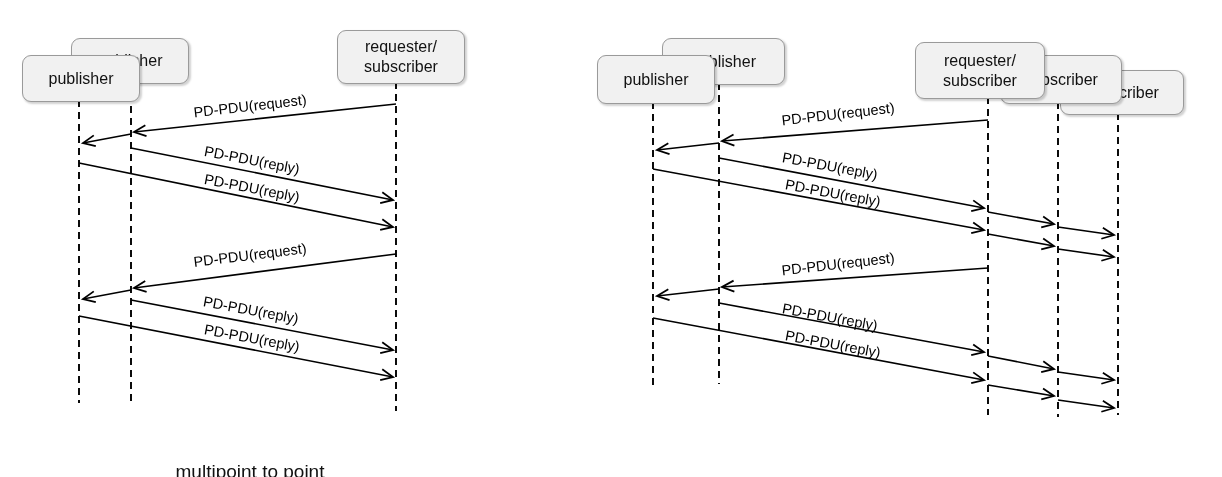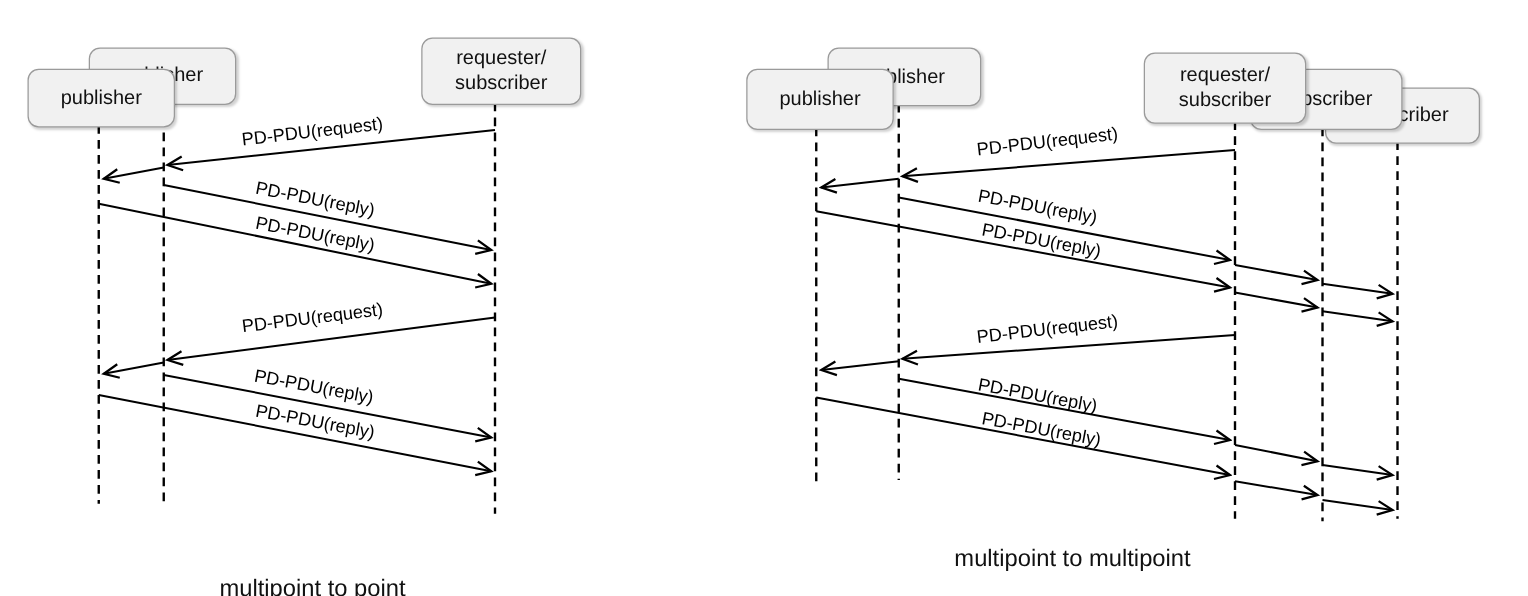--- a/index.html
+++ b/index.html
@@ -114,15 +114,14 @@
   <div class="actor-box z4" style="left:915px; top:42px; width:128px; height:55px;">requester/
 subscriber</div>
 
   <div class="msg-label" style="left:838px; top:114px; --r:-6.5deg;">PD-PDU(request)</div>
   <div class="msg-label" style="left:830px; top:166px; --r:10.5deg;">PD-PDU(reply)</div>
   <div class="msg-label" style="left:833px; top:193px; --r:10.5deg;">PD-PDU(reply)</div>
   <div class="msg-label" style="left:838px; top:264px; --r:-6.5deg;">PD-PDU(request)</div>
   <div class="msg-label" style="left:830px; top:317px; --r:10.5deg;">PD-PDU(reply)</div>
   <div class="msg-label" style="left:833px; top:344px; --r:10.5deg;">PD-PDU(reply)</div>
 
-  <div class="caption" style="left:858px; top:448px;">multipoint to multipoint</div>
 
 </div>
 
 </body></html>

